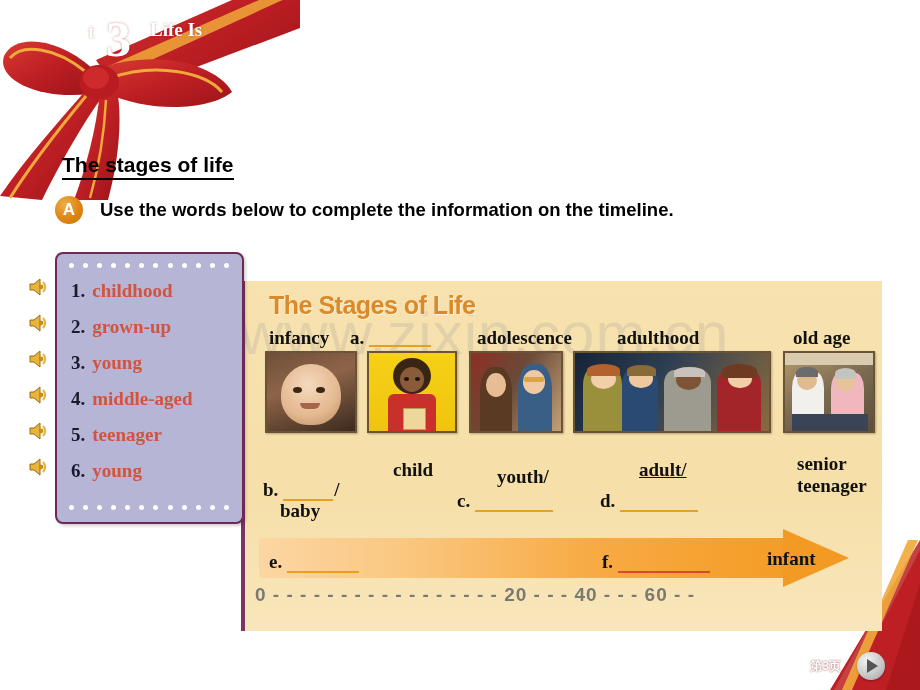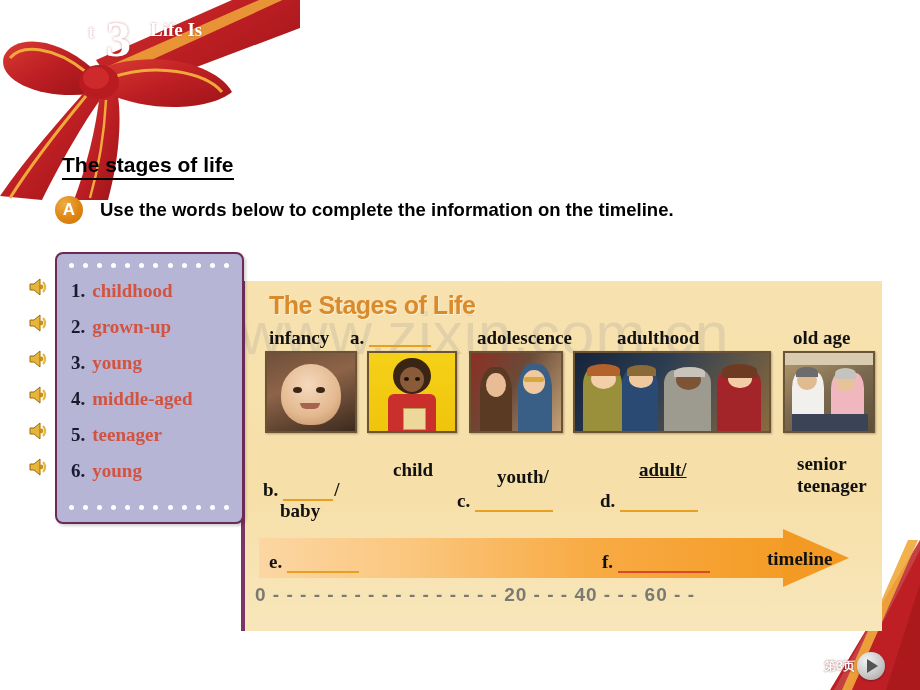--- a/index.html
+++ b/index.html
@@ -343,21 +343,21 @@
     right: 35px; bottom: 10px;
     display: flex;
     align-items: center;
     z-index: 10;
   }
   .page-num {
     font-family: "Liberation Sans", sans-serif;
     font-size: 12px;
     font-weight: bold;
     color: #ffffff;
-    margin-right: 2px;
+    margin-right: 16px;
     text-shadow: 0 0 2px rgba(120,10,10,0.8);
   }
   .next-btn {
     width: 28px; height: 28px;
     border-radius: 50%;
     background: radial-gradient(circle at 35% 30%, #f2f2f2 0%, #c9c9c9 55%, #9e9e9e 100%);
     display: flex;
     align-items: center;
     justify-content: center;
     box-shadow: 0 1px 2px rgba(0,0,0,0.3);
@@ -620,21 +620,21 @@
       <div class="arrow-body"></div>
       <div class="arrow-head"></div>
       <div class="blank-item arrow-text" style="left:10px; top:22px;">
         <span>e.</span>
         <span class="blank-line" style="width:72px;"></span>
       </div>
       <div class="blank-item arrow-text" style="left:343px; top:22px;">
         <span>f.</span>
         <span class="blank-line red" style="width:92px;"></span>
       </div>
-      <div class="arrow-text" style="left:508px; top:19px;">timeline</div>
+      <div class="arrow-text" style="left:508px; top:19px;">infant</div>
     </div>
 
     <div class="scale">0 - - - - - - - - - - - - - - - - - 20 - - - 40 - - - 60 - -</div>
 
   </div>
 
   <svg class="ribbon-br" viewBox="0 0 130 150">
     <path d="M 130 0 L 130 150 L 40 150 Z" fill="#bd1f24"></path>
     <path d="M 130 10 L 58 150 L 44 150 L 130 -8 Z" fill="#e1d9cf" opacity="0.18"></path>
     <path d="M 118 0 L 52 150 L 62 150 L 128 0 Z" fill="#f0a93a" opacity="0.9"></path>

